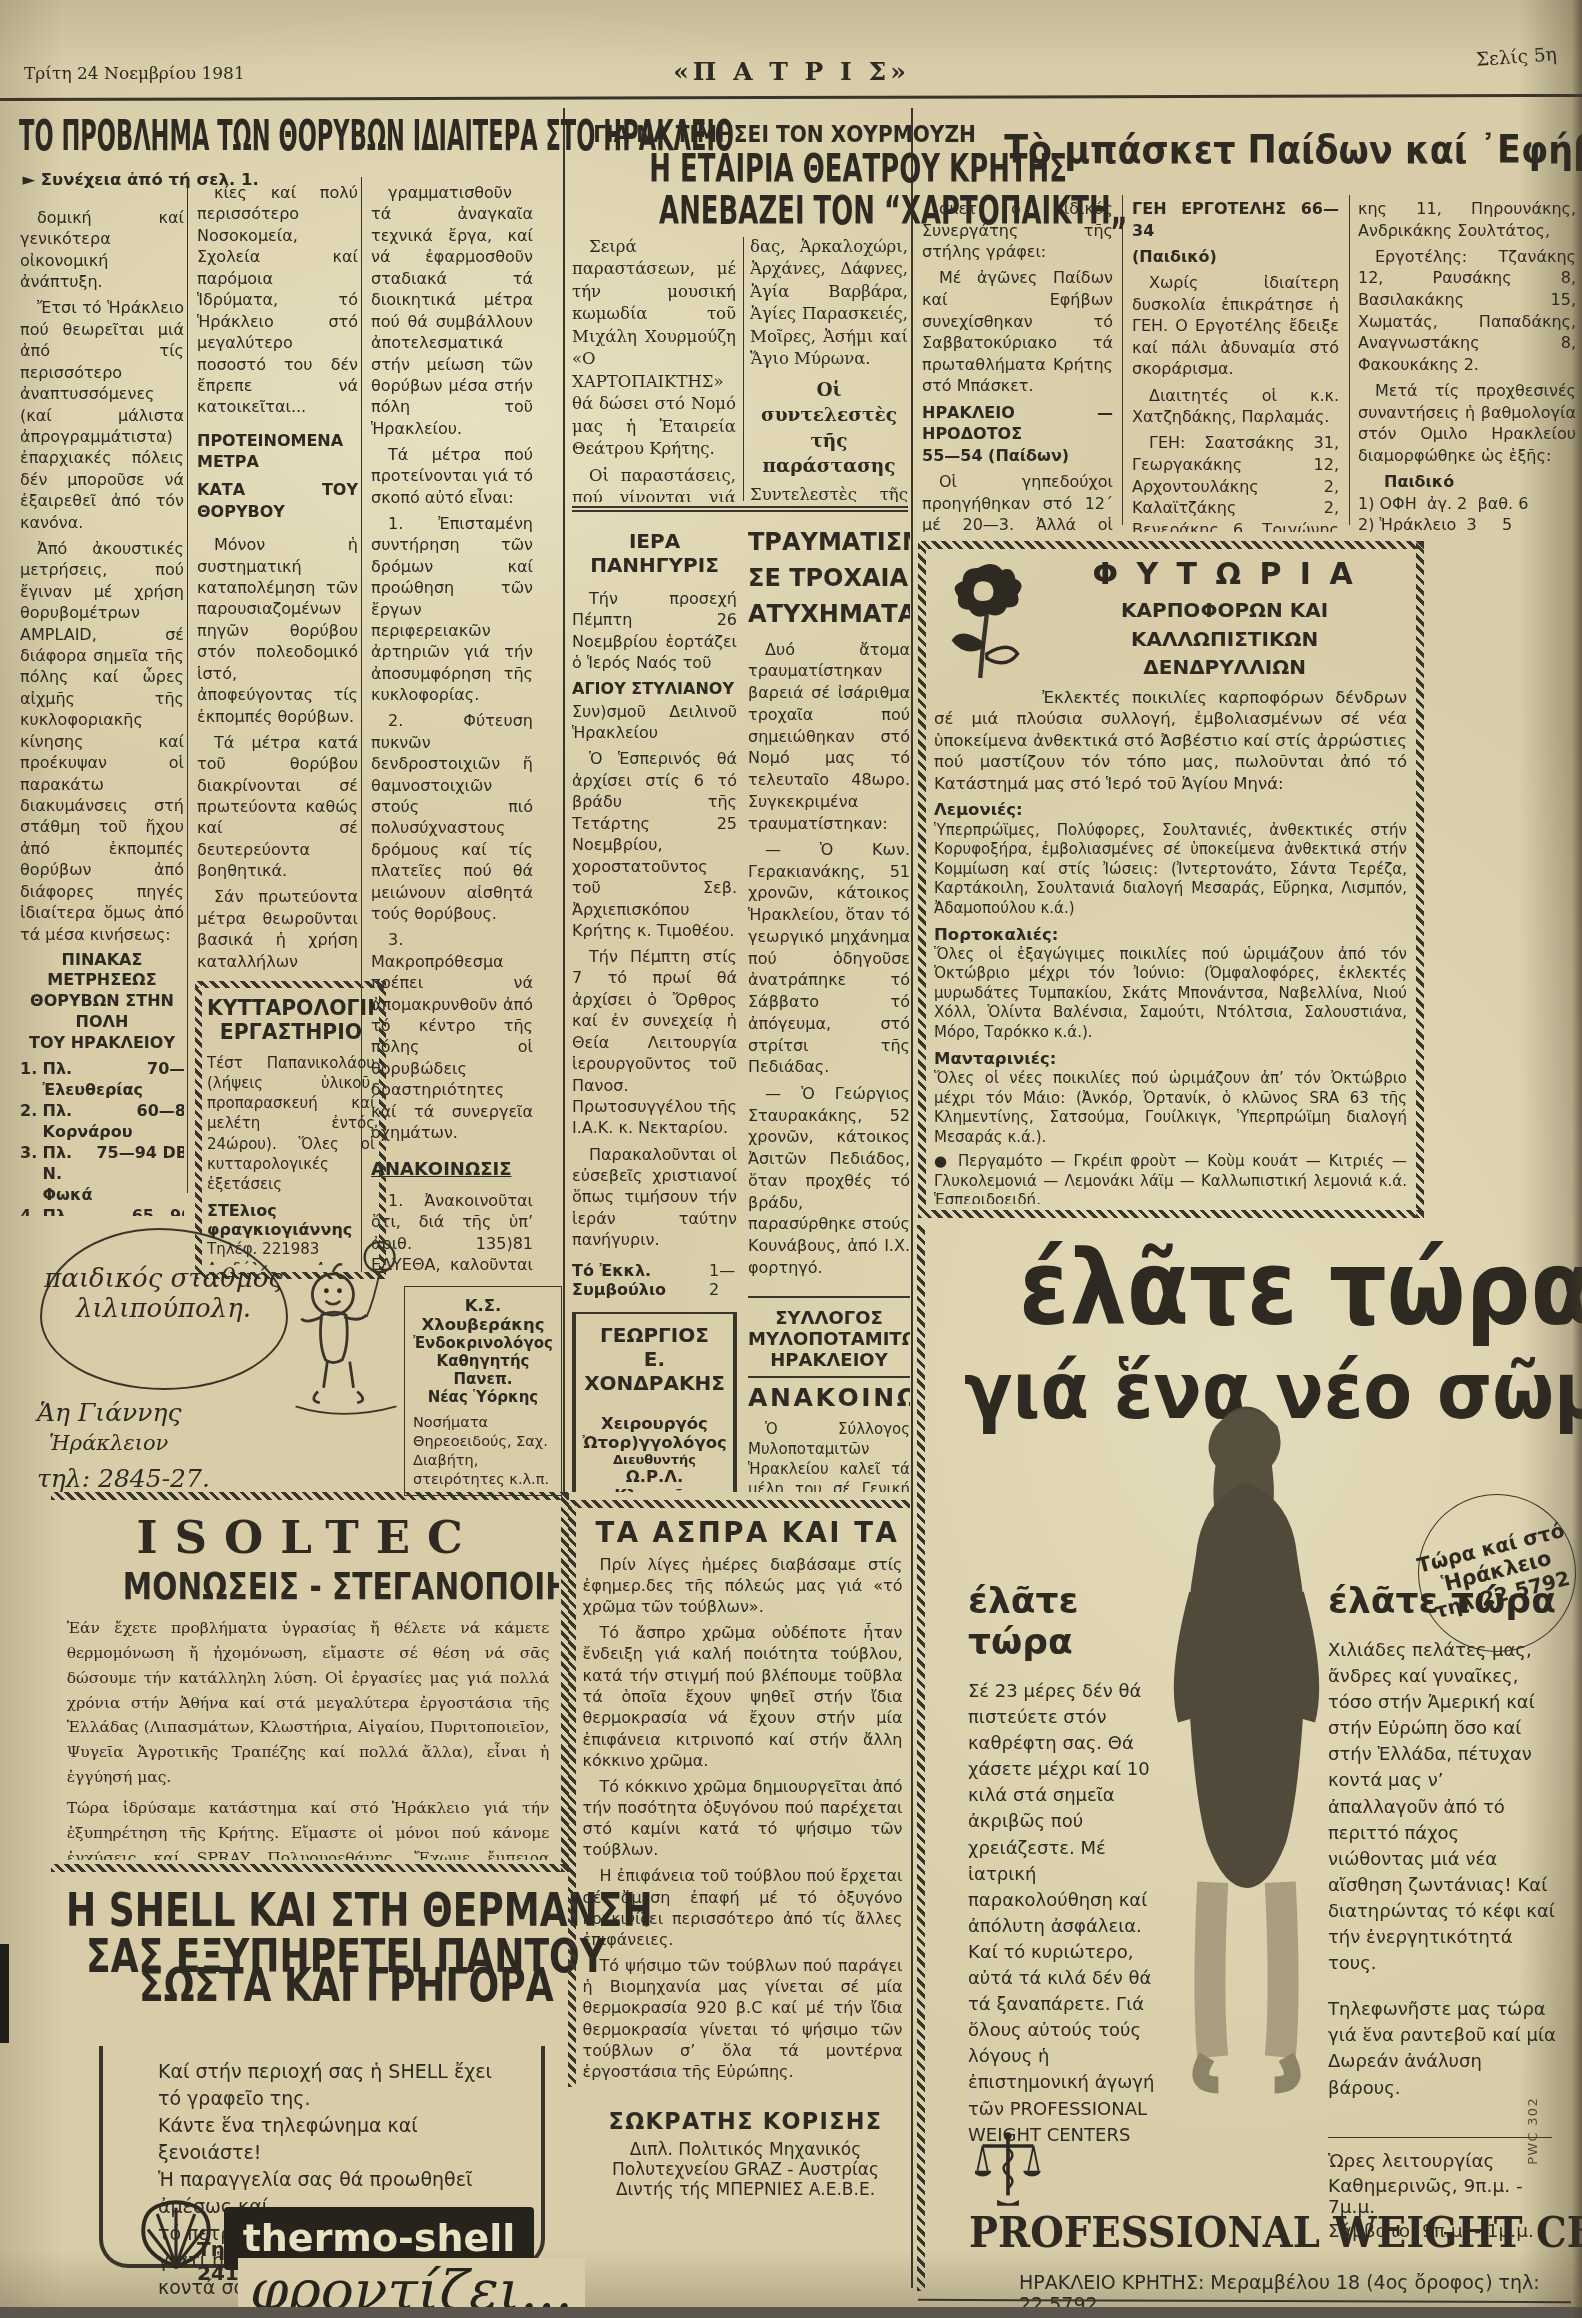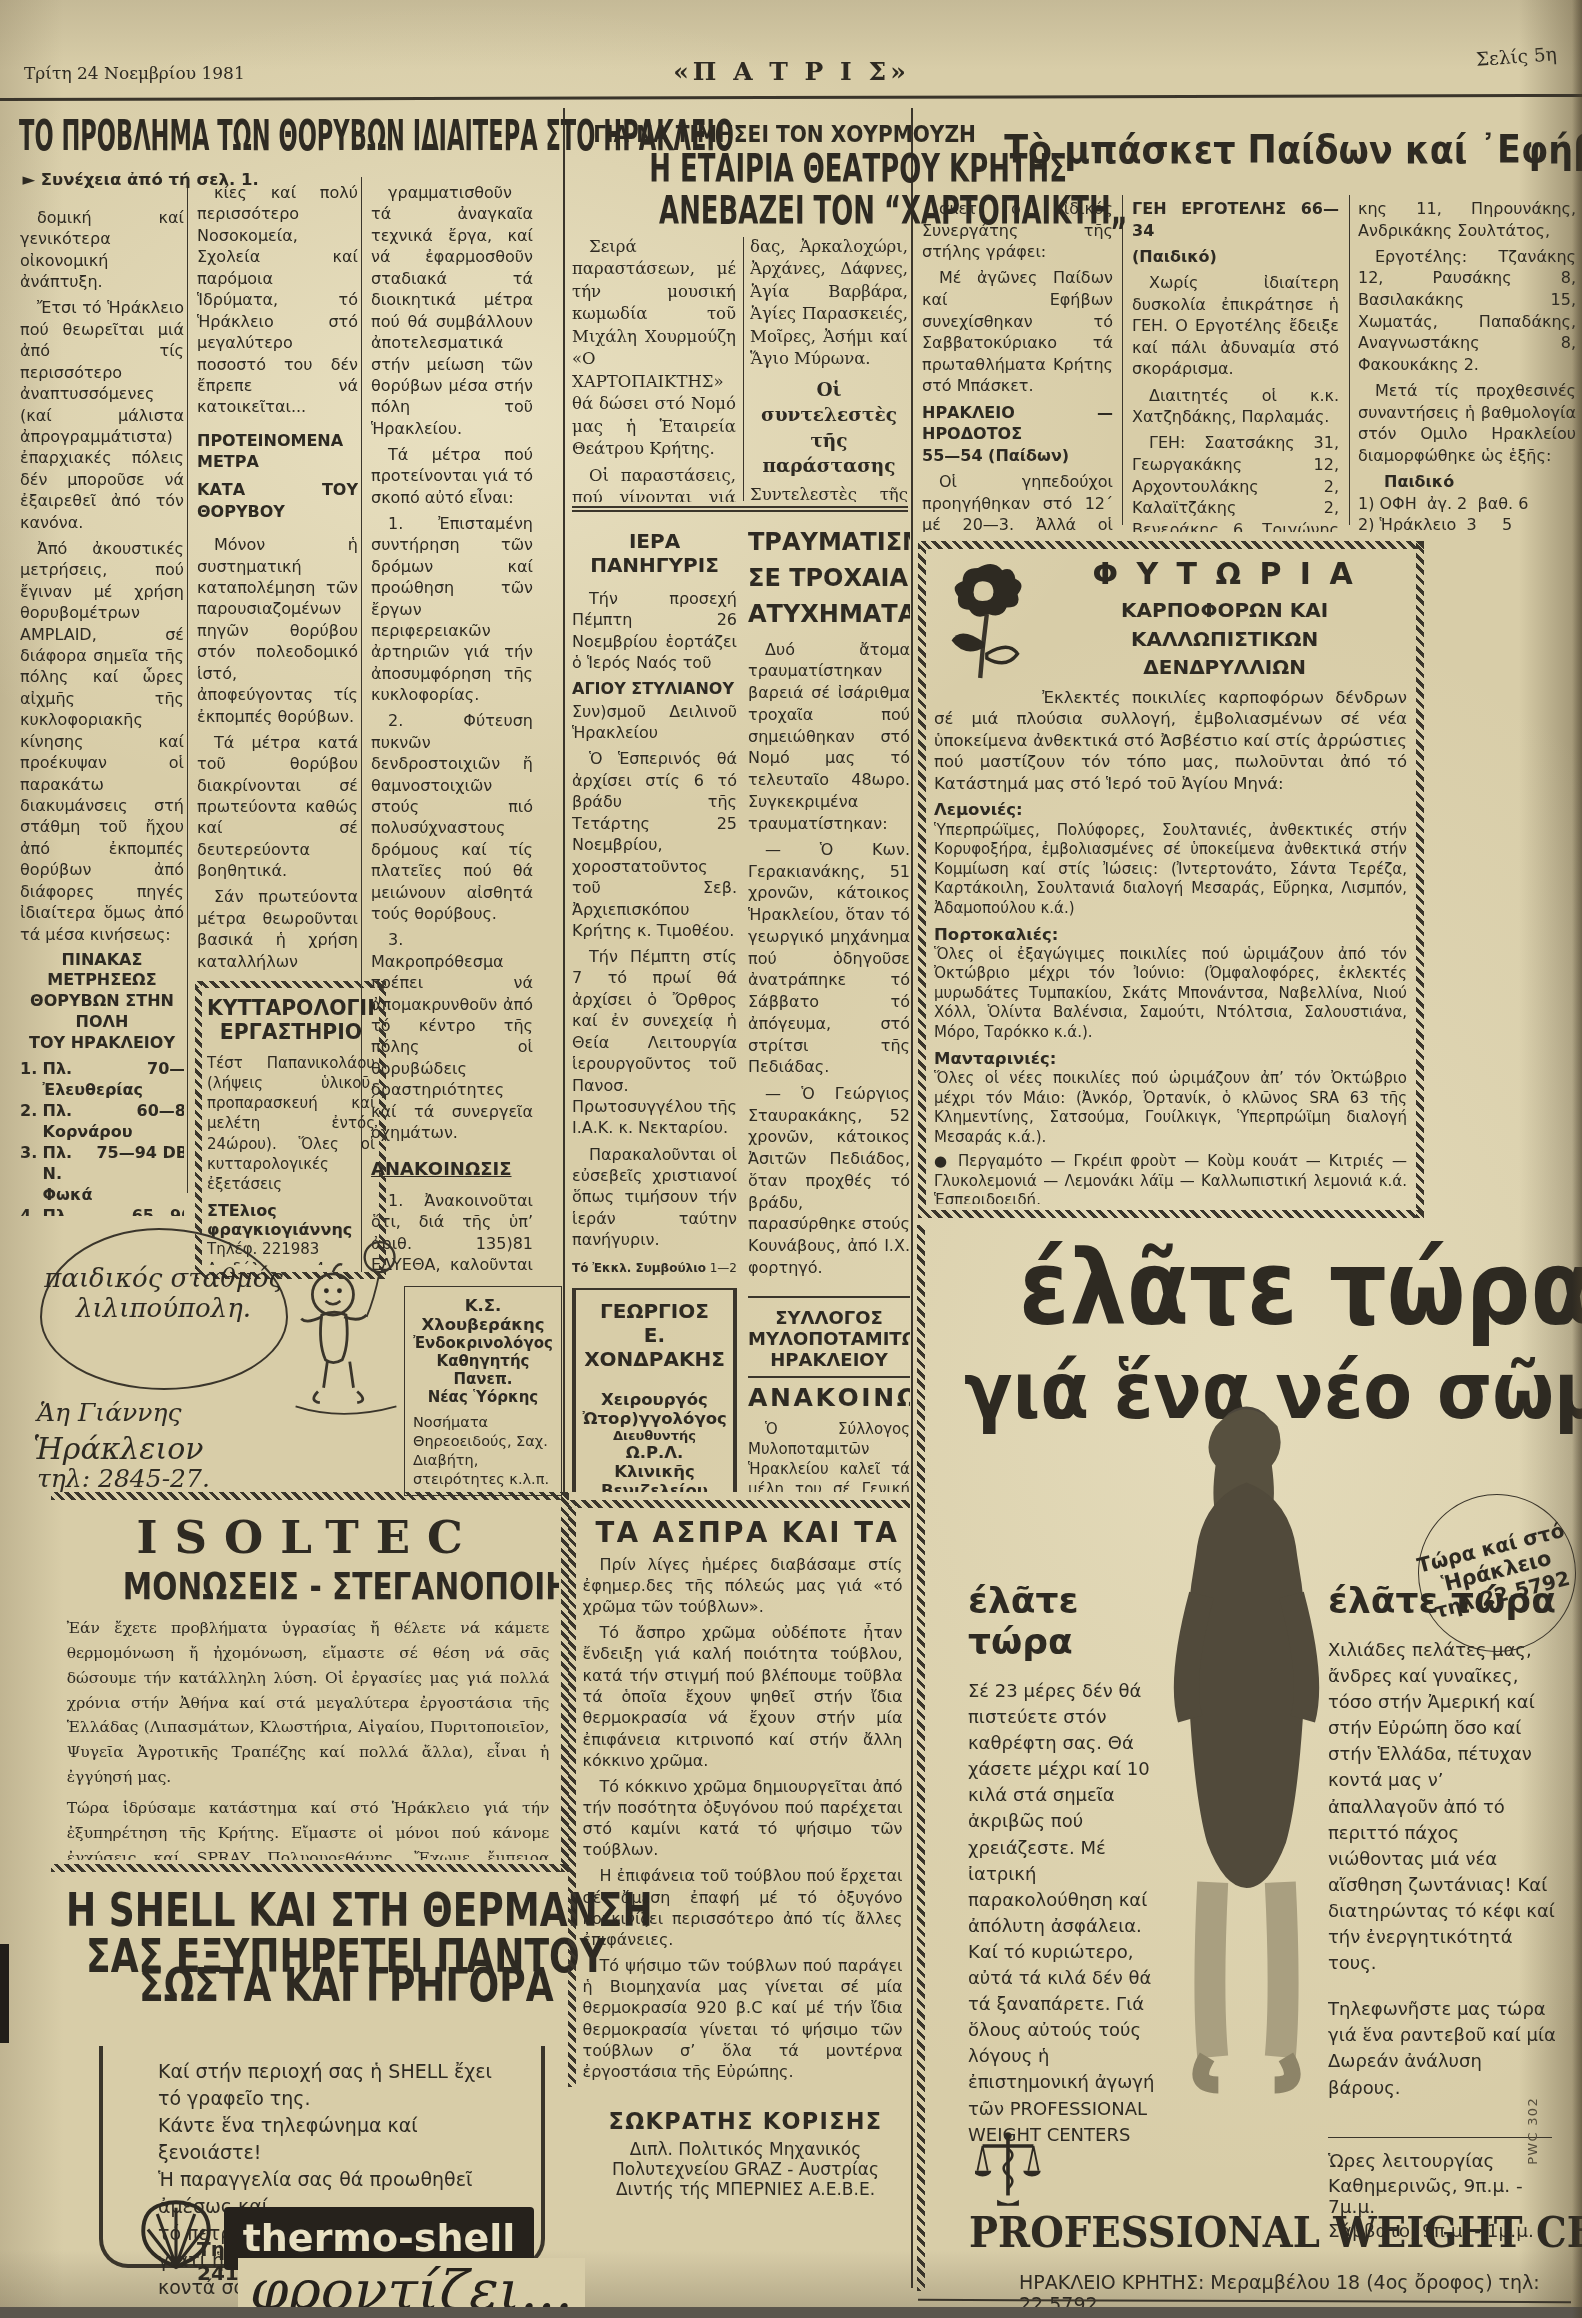--- a/index.html
+++ b/index.html
@@ -155,21 +155,21 @@
       <circle cx="39" cy="54" r="2.6" fill="#2e2a22"></circle>
         <circle cx="53" cy="54" r="2.6" fill="#2e2a22"></circle>
       <path class="ln" d="M38 65 q8 7 16 0" stroke-width="2.5"></path>
       <path class="ln" d="M34 82 q-16 8 -22 2 M58 82 q16 6 24 -2" stroke-width="3"></path>
       <path class="ln" d="M34 80 q-4 30 4 48 q8 6 18 0 q8 -18 4 -48 q-12 -6 -26 0z" stroke-width="3"></path>
       <path class="ln" d="M40 130 l-4 28 M64 130 l4 28" stroke-width="3"></path>
       <path class="ln" d="M30 162 q-10 10 2 12 M72 162 q12 10 0 12" stroke-width="3"></path>
       <path class="ln" d="M6 178 q50 16 108 0" stroke-width="2"></path>
     </svg>
     <div class="i" style="position:absolute;left:4px;top:177px;font-size:25px;font-family:'DejaVu Serif',serif;">Ἁη Γιάννης</div>
-    <div class="i" style="position:absolute;left:0px;top:210px;font-size:30px;font-family:'DejaVu Serif',serif;">Ἡράκλειον</div>
+    <div class="i" style="position:absolute;left:16px;top:210px;font-size:21px;font-family:'DejaVu Serif',serif;">Ἡράκλειον</div>
     <div class="i" style="position:absolute;left:4px;top:243px;font-size:25px;font-family:'DejaVu Serif',serif;">τηλ: 2845-27.</div>
   </div>
 
   <div class="abs docbox clip" style="left:404px;top:1286px;width:140px;height:190px;border-width:1.3px;">
     <div class="b ctr" style="font-size:16.5px;">Κ.Σ. Χλουβεράκης</div>
     <div class="b ctr" style="font-size:15px;">Ἐνδοκρινολόγος</div>
     <div class="b ctr" style="font-size:15px;">Καθηγητής Πανεπ.</div>
     <div class="b ctr" style="font-size:15px;margin-bottom:6.6px;">Νέας Ὑόρκης</div>
     <div style="font-size:14.5px;line-height:1.32;margin-bottom:5.3px;">Νοσήματα Θηρεοειδούς, Σαχ. Διαβήτη, στειρότητες κ.λ.π.</div>
     <div style="font-size:14.5px;line-height:1.32;">Δέχεται: Δευτέρα —Τετάρτη—Παρασκευή Καρνεάδου 41—Κολωνάκι Ἀθήνα— τηλ. 791111.</div>
@@ -234,21 +234,21 @@
     <div>
       <div class="b ctr" style="font-size:20px;margin:5.3px 0 10.6px;">ΙΕΡΑ ΠΑΝΗΓΥΡΙΣ</div>
       <div class="jp" style="font-size:16px;line-height:1.34;">
         <p>Τήν προσεχή Πέμπτη 26 Νοεμβρίου ἑορτάζει ὁ Ἱερός Ναός τοῦ</p>
         <p class="b ctr ni" style="margin:1.3px 0;">ΑΓΙΟΥ ΣΤΥΛΙΑΝΟΥ</p>
         <p class="ni">Συν)σμοῦ Δειλινοῦ Ἡρακλείου</p>
         <p>Ὁ Ἑσπερινός θά ἀρχίσει στίς 6 τό βράδυ τῆς Τετάρτης 25 Νοεμβρίου, χοροστατοῦντος τοῦ Σεβ. Ἀρχιεπισκόπου Κρήτης κ. Τιμοθέου.</p>
         <p>Τήν Πέμπτη στίς 7 τό πρωί θά ἀρχίσει ὁ Ὄρθρος καί ἐν συνεχείᾳ ἡ Θεία Λειτουργία ἱερουργοῦντος τοῦ Πανοσ. Πρωτοσυγγέλου τῆς Ι.Α.Κ. κ. Νεκταρίου.</p>
         <p>Παρακαλοῦνται οἱ εὐσεβεῖς χριστιανοί ὅπως τιμήσουν τήν ἱεράν ταύτην πανήγυριν.</p>
       </div>
-      <div style="display:flex;justify-content:space-between;font-size:12px;margin-top:10px;">
+      <div style="display:flex;justify-content:space-between;font-size:16px;margin-top:10px;">
           <span class="b">Τό Ἐκκλ. Συμβούλιο</span>
           <span>1—2</span>
         </div>
     </div>
     <div style="border:2px solid var(--ink2);border-left-width:4.6px;border-right-width:4.6px;padding:9.2px 6.6px;">
       <div class="b ctr" style="font-size:20px;">ΓΕΩΡΓΙΟΣ</div>
       <div class="b ctr" style="font-size:20px;margin-bottom:19px;">Ε. ΧΟΝΔΡΑΚΗΣ</div>
       <div class="b ctr" style="font-size:16.5px;">Χειρουργός</div>
       <div class="b ctr" style="font-size:16.5px;">Ὠτορ)γγολόγος</div>
       <div class="b ctr" style="font-size:13px;">Διευθυντής</div>

